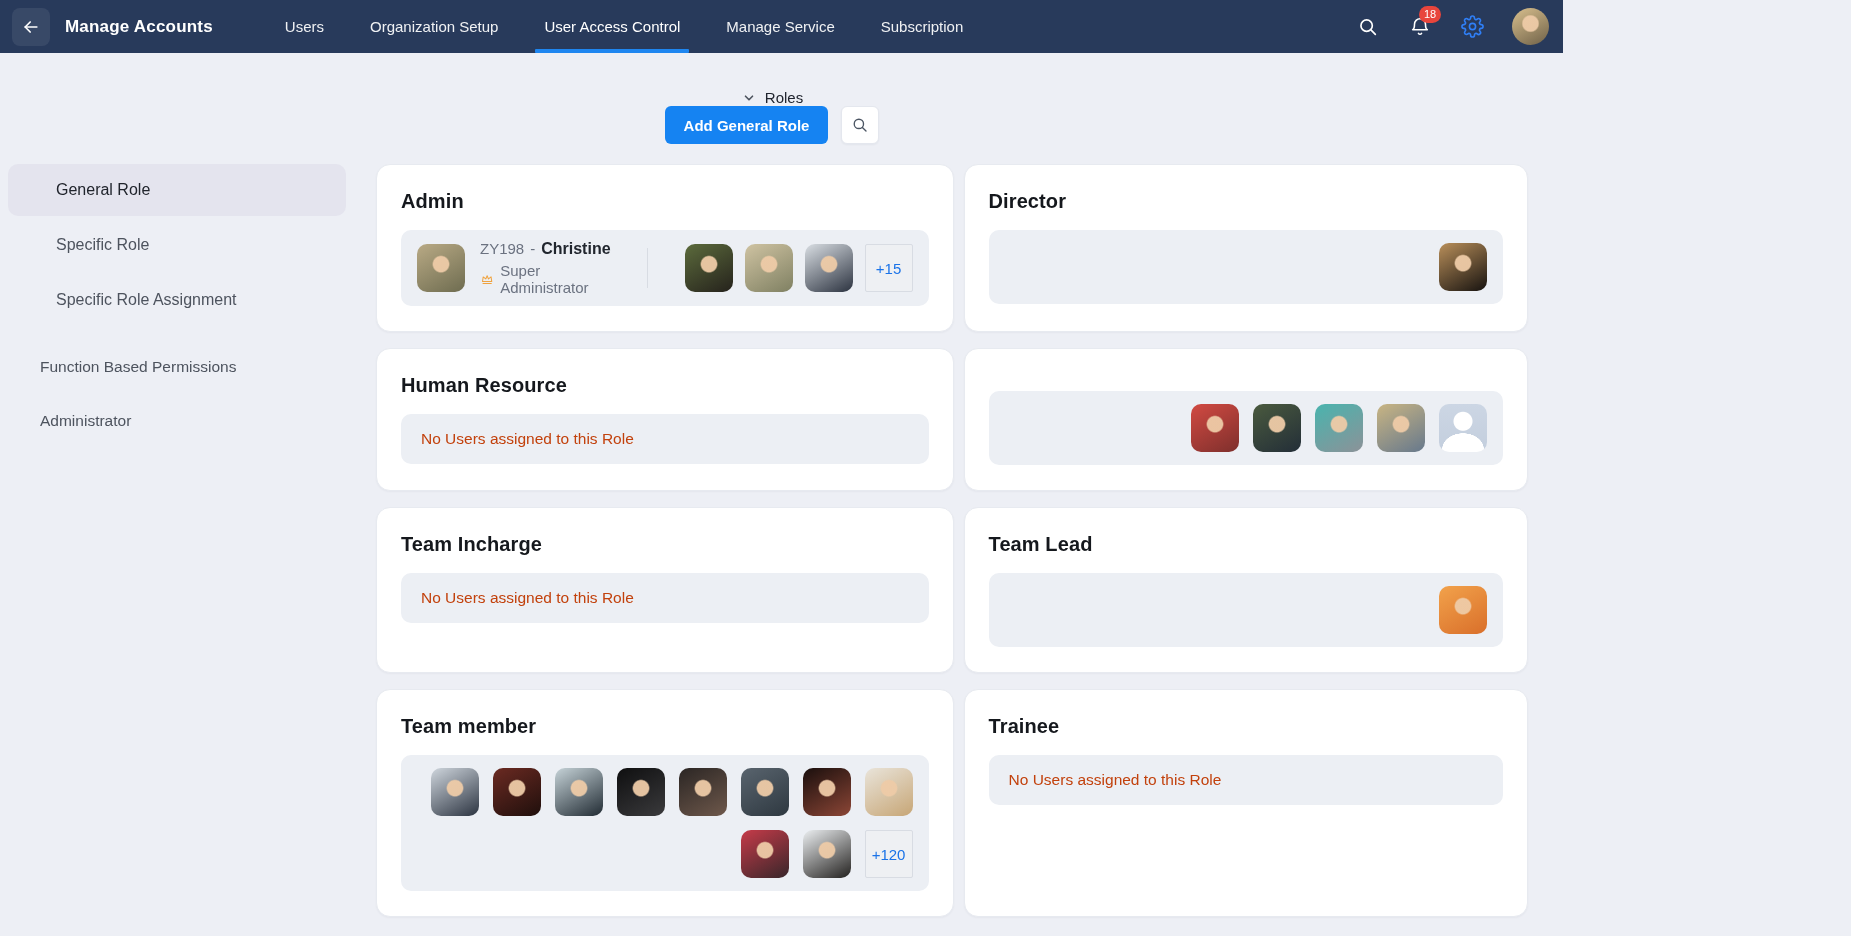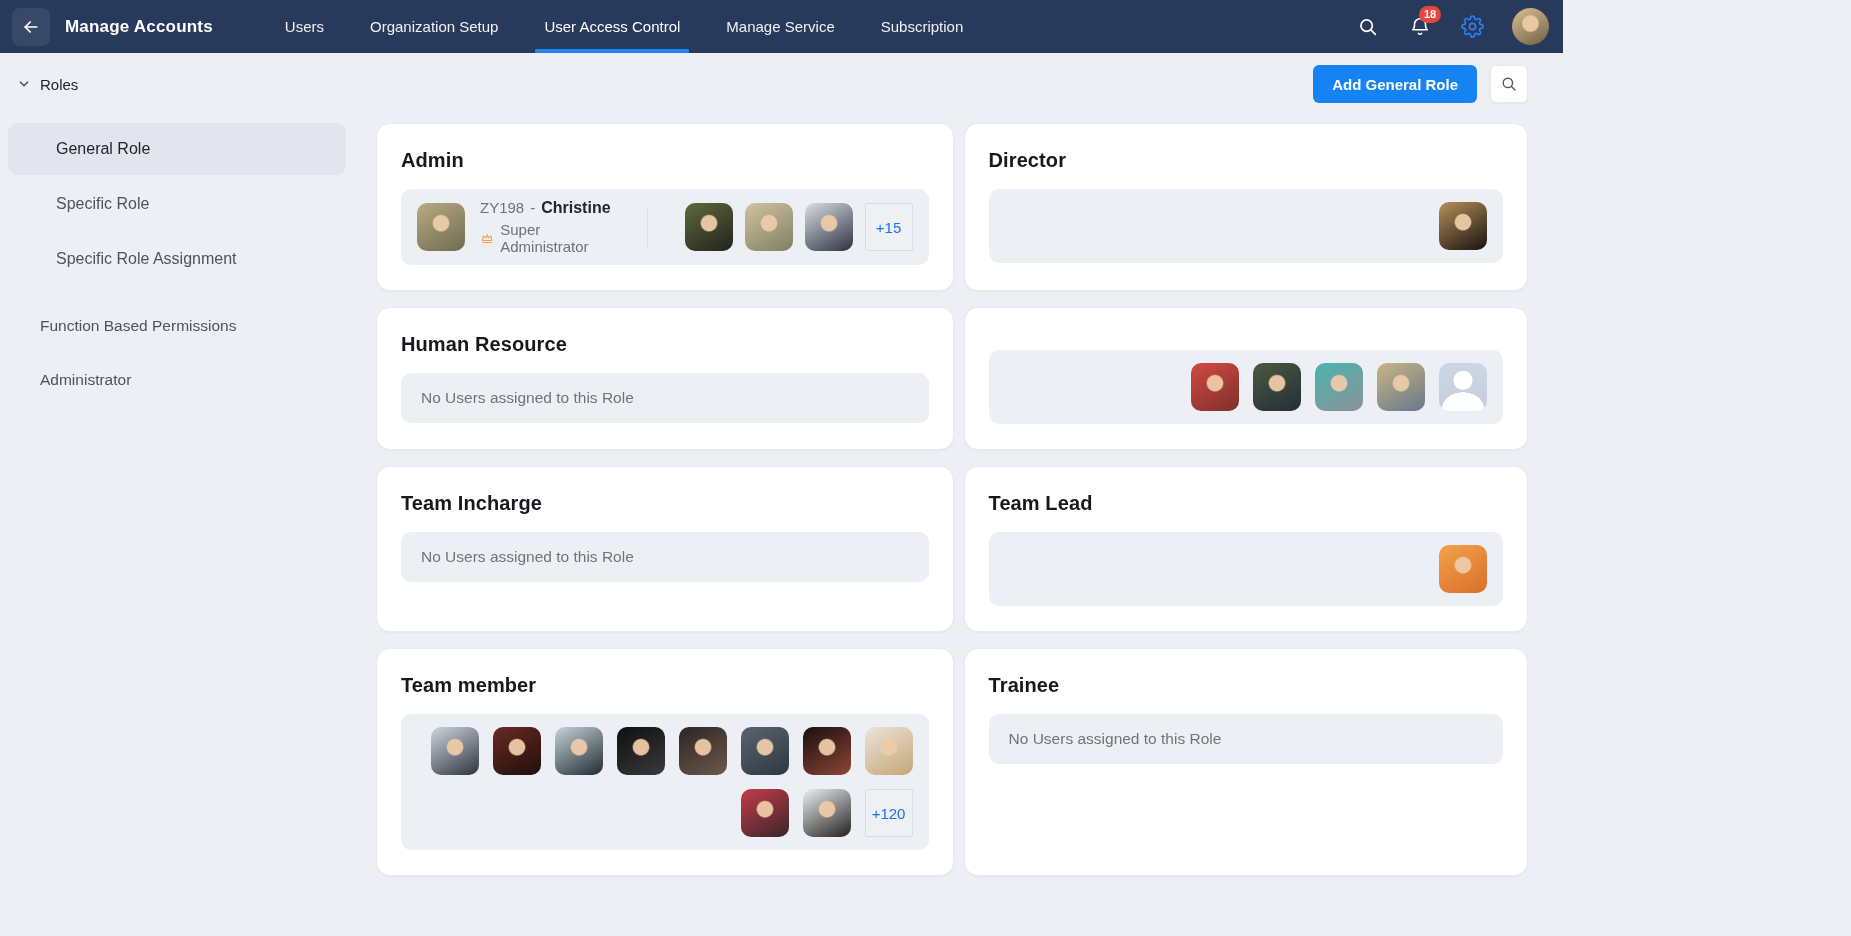--- a/index.html
+++ b/index.html
@@ -25,25 +25,25 @@
   .app-title{color:#fff;font-size:17px;font-weight:700;margin-left:15px;letter-spacing:.2px;white-space:nowrap;}
   .tabs{display:flex;align-items:stretch;height:53px;margin-left:72px;}
   .tab{position:relative;display:flex;align-items:center;color:rgba(255,255,255,.93);font-size:15px;
     margin-right:46px;cursor:pointer;white-space:nowrap;}
   .tab.active{color:#fff;font-weight:400;}
   .tab.active::after{content:"";position:absolute;left:-9px;right:-9px;bottom:0;height:4px;
     background:var(--tab-underline,#1e86f0);border-radius:1px;}
   .tb-right{margin-left:auto;display:flex;align-items:center;gap:28px;}
   .tb-icon{position:relative;display:flex;align-items:center;justify-content:center;width:24px;height:24px;cursor:pointer;}
   .badge{position:absolute;top:-9px;left:11px;background:var(--badge-red,#e8453c);color:#fff;
-    font-size:11px;font-weight:700;line-height:1;padding:3px 5px 3px;border-radius:9px;min-width:20px;text-align:center;}
+    font-size:11px;font-weight:400;line-height:1;padding:3px 5px 3px;border-radius:9px;min-width:20px;text-align:center;}
   .tb-avatar{width:37px;height:37px;border-radius:50%;cursor:pointer;flex:0 0 auto;background:#888;}
 
   
-  .headrow{display:flex;align-items:center;justify-content:space-between;padding:12px 35px 20px 16px;}
+  .headrow{display:flex;align-items:center;justify-content:space-between;padding:36px 35px 20px 16px;flex-direction:column;}
   .roles-head{display:flex;align-items:center;gap:10px;font-size:15px;color:#20242e;cursor:pointer;padding-left:2px;}
   .headrow-right{display:flex;align-items:center;gap:13px;}
   .add-btn{height:38px;padding:0 19px;border:none;border-radius:6px;background:var(--accent-blue,#1583f2);
     color:#fff;font-size:15px;font-weight:700;font-family:inherit;cursor:pointer;}
   .search-btn{width:38px;height:38px;border:1px solid #e4e7ee;border-radius:6px;background:#fff;
     display:flex;align-items:center;justify-content:center;cursor:pointer;box-shadow:0 1px 2px rgba(25,35,60,.05);}
 
   
   .bodyrow{display:flex;align-items:flex-start;}
   .sidebar{width:346px;flex:0 0 auto;padding-left:8px;}
@@ -51,21 +51,21 @@
     border-radius:10px;margin-bottom:3px;cursor:pointer;}
   .side-item.selected{background:var(--selected-bg,#e4e4ee);color:#20242c;}
   .side-link{height:54px;display:flex;align-items:center;padding-left:32px;font-size:15.5px;color:#4d535e;cursor:pointer;}
   .side-link.first{margin-top:14px;}
 
   
   .grid{flex:1;margin:0 35px 0 30px;display:grid;grid-template-columns:1fr 1fr;column-gap:10px;row-gap:16px;}
   .card{background:#fff;border:1px solid #e7eaf0;border-radius:14px;padding:25px 24px;box-shadow:0 1px 2px rgba(20,30,60,.04);}
   .card-title{font-size:20px;font-weight:700;color:#15181d;letter-spacing:.1px;}
   .panel{background:var(--panel-bg,#eceff4);border-radius:10px;margin-top:17px;justify-content:flex-end;}
-  .empty-panel{padding:16px 20px;font-size:15.5px;color:#737373;}
+  .empty-panel{padding:16px 20px;font-size:15.5px;color:#c2410c;}
   .avatar-panel{padding:13px 16px;display:flex;flex-wrap:wrap;gap:14px;align-items:center;}
   .avatar{width:48px;height:48px;border-radius:10px;flex:0 0 auto;cursor:pointer;background:#bbb;}
   .chip{width:48px;height:48px;min-width:48px;border-radius:2px;background:#eef0f3;border:1px solid #d8dce3;
     display:flex;align-items:center;justify-content:center;color:var(--chip-blue,#1a73e8);font-size:15px;cursor:pointer;}
 
   
   .admin-panel{padding:10px 16px;display:flex;align-items:center;gap:15px;margin-top:17px;}
   .user-meta{display:flex;flex-direction:column;gap:4px;}
   .u-line1{display:flex;align-items:baseline;font-size:15px;color:#6b7280;}
   .u-sep{margin:0 6px;}

